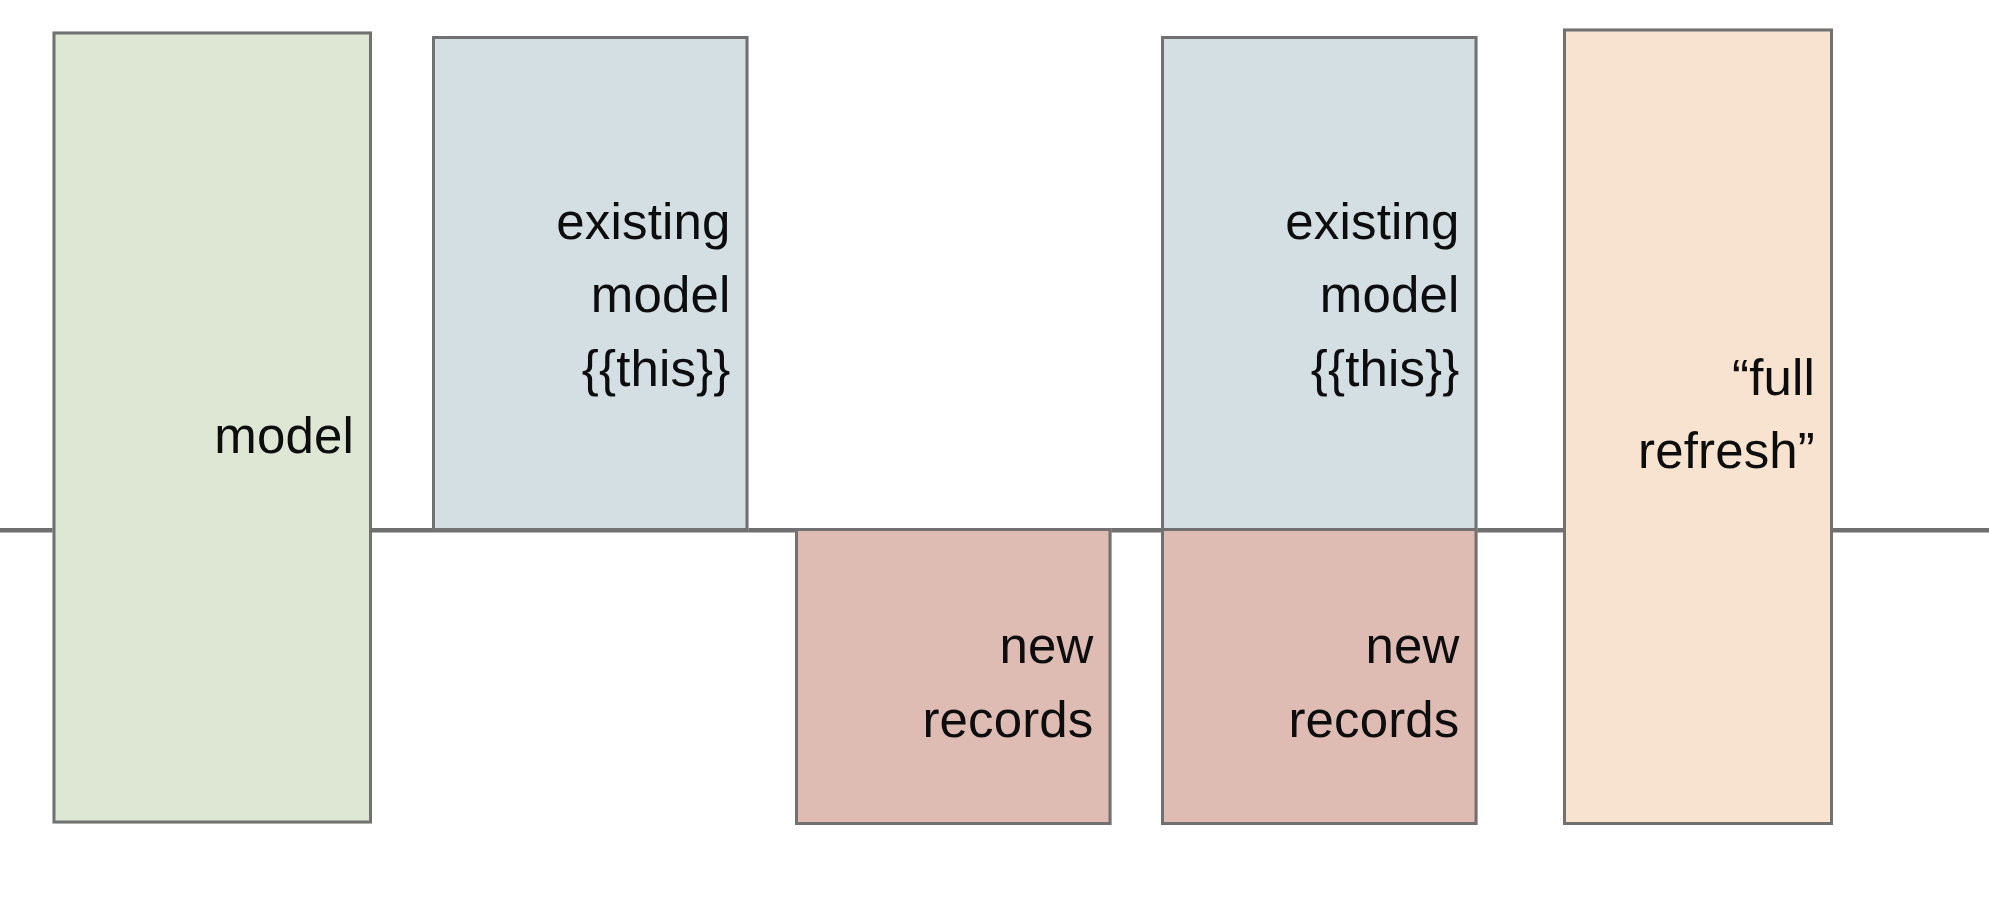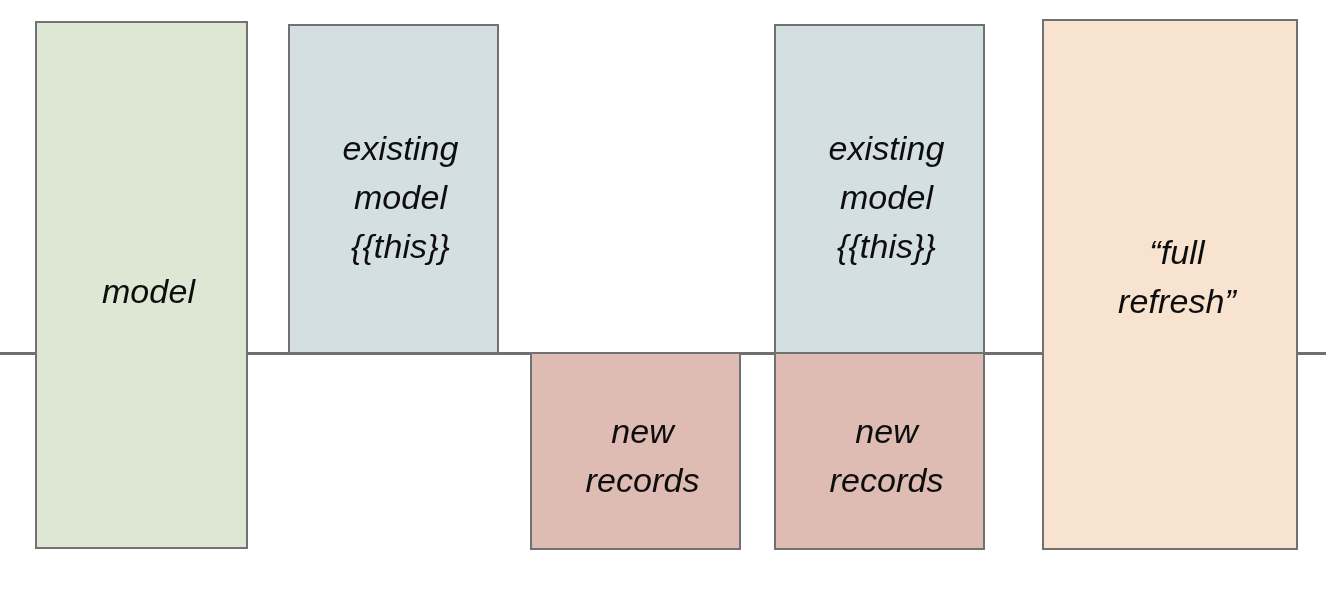--- a/index.html
+++ b/index.html
@@ -36,41 +36,40 @@
   }
   .node-label {
     position: absolute;
     left: 24px;
     right: 10px;
     font-size: 34px;
     line-height: 49px;
     color: #0d0d0d;
     letter-spacing: 0.1px;
     white-space: pre-line;
-    text-align: center;
-    font-style: italic;
+    text-align: right;
   }
 
   
   .n-source      { left: 35px;   top: 21px;  width: 213px; height: 528px; background: #dee7d4; }
   .n-source .node-label      { top: 244px; }
 
   .n-model-1     { left: 288px;  top: 24px;  width: 211px; height: 330px; background: #d3dfe3; }
   .n-model-1 .node-label     { top: 98px; }
 
   .n-new-1       { left: 530px;  top: 352px; width: 211px; height: 198px; background: #debcb4; }
   .n-new-1 .node-label       { top: 53px; }
 
   .n-model-2     { left: 774px;  top: 24px;  width: 211px; height: 330px; background: #d3dfe3; }
   .n-model-2 .node-label     { top: 98px; }
 
   .n-new-2       { left: 774px;  top: 352px; width: 211px; height: 198px; background: #debcb4; }
   .n-new-2 .node-label       { top: 53px; }
 
-  .n-refresh     { left: 1042px; top: 19px;  width: 256px; height: 531px; background: #f7e3cf; }
+  .n-refresh     { left: 1042px; top: 19px;  width: 180px; height: 531px; background: #f7e3cf; }
   .n-refresh .node-label     { top: 207px; }
 </style>
 </head>
 <body>
 
 <div id="canvas">
 
   <div class="divider"></div>
 
   <div class="node n-source">

